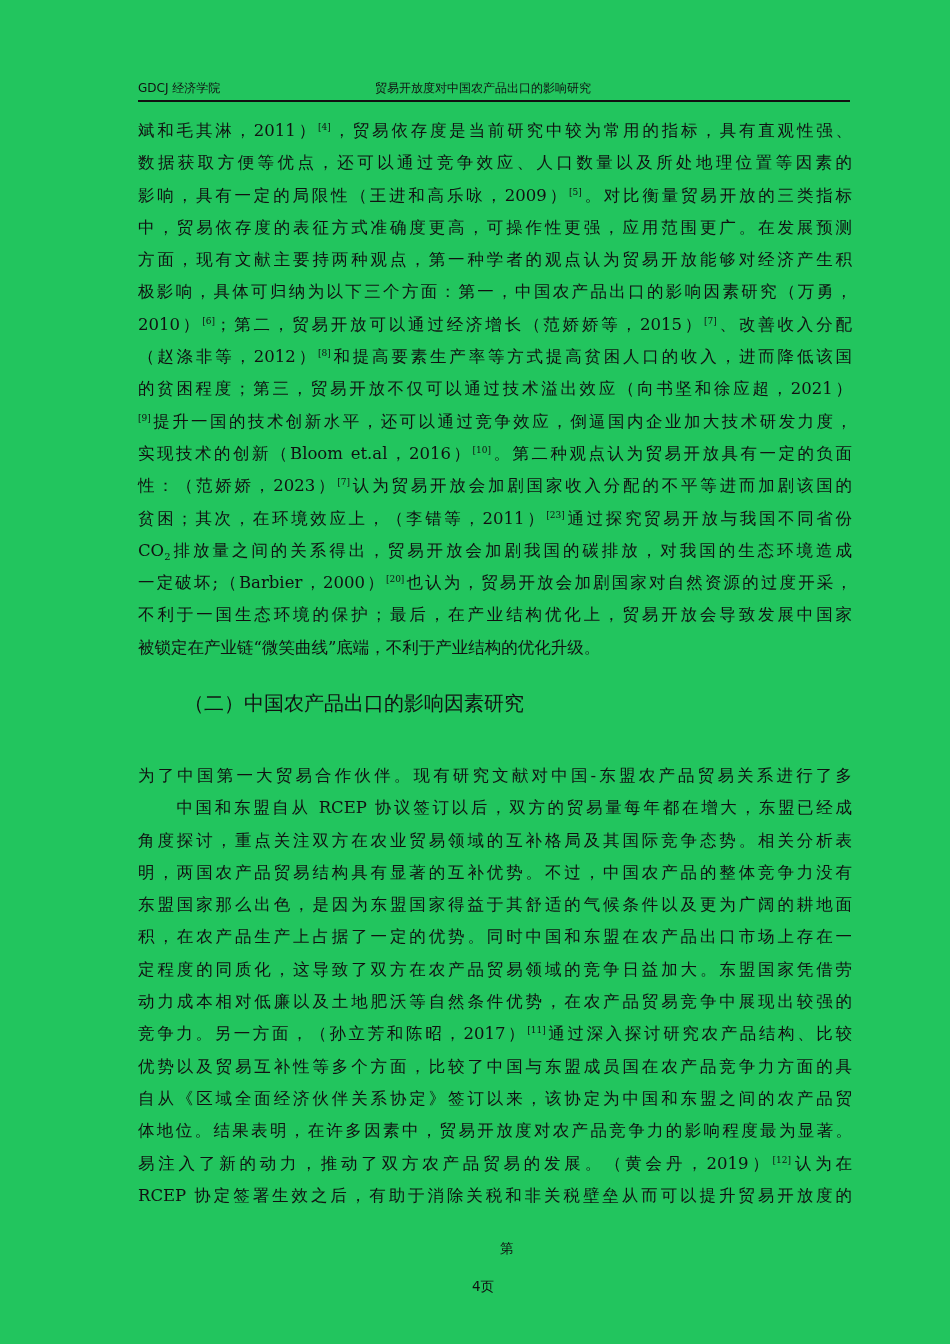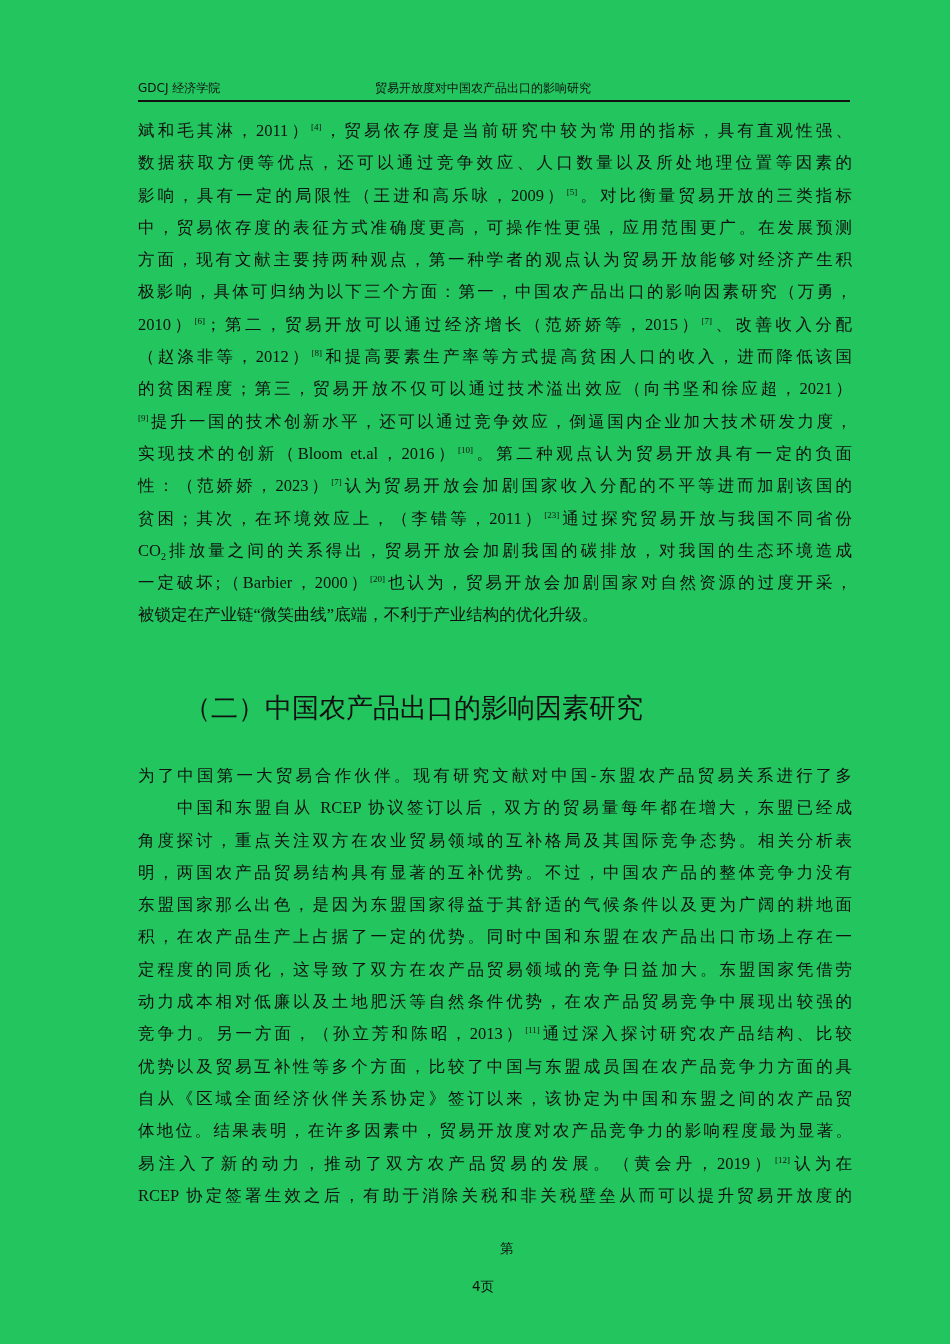--- a/index.html
+++ b/index.html
@@ -6,26 +6,26 @@
     body { width: 950px; height: 1344px; position: relative; overflow: hidden; }
     .page { position: absolute; left: 0; top: 0; width: 950px; height: 1344px; background: #22c55e; }
     .header { position: absolute; left: 138px; top: 76px; width: 712px; height: 22px;
       font-family: "DejaVu Sans", sans-serif; font-size: 12px; color: #111; }
     .header .left { position: absolute; left: 0; top: 4px; }
     .header .center { position: absolute; left: 205px; top: 4px; margin-left: 32px; }
     .header-rule { position: absolute; left: 138px; top: 100px; width: 712px; height: 2px; background: #111; }
     .body-text { position: absolute; left: 138px; width: 714px;
       font-family: "DejaVu Serif", "Liberation Serif", serif; font-size: 16.5px; color: #111; }
     .line { height: 32.3px; line-height: 32.3px; white-space: nowrap; text-align: justify;
-      text-align-last: justify; overflow: visible; font-family: Liberation Serif, serif; }
+      text-align-last: justify; overflow: visible; }
     .line.last { text-align-last: left; }
     sup { font-size: 9px; line-height: 0; vertical-align: super; }
     sub { font-size: 10px; line-height: 0; }
     .section-heading { position: absolute; left: 184px; top: 690px;
-      font-family: "DejaVu Sans", sans-serif; font-size: 27px; color: #111; }
+      font-family: "DejaVu Sans", sans-serif; font-size: 20px; color: #111; }
     .footer { position: absolute; left: 0; width: 950px; font-family: "DejaVu Sans", sans-serif;
       font-size: 13.5px; color: #111; }
   </style>
 </head>
 <body>
 
 <div class="page">
 
   <div class="header">
     <span class="left">GDCJ 经济学院</span>
@@ -42,35 +42,36 @@
     <div class="line"><span>极影响，具体可归纳为以下三个方面：第一，中国农产品出口的影响因素研究（万勇，</span></div>
     <div class="line"><span>2010）</span><sup>[6]</sup><span>；第二，贸易开放可以通过经济增长（范娇娇等，2015）</span><sup>[7]</sup><span>、改善收入分配</span></div>
     <div class="line"><span>（赵涤非等，2012）</span><sup>[8]</sup><span>和提高要素生产率等方式提高贫困人口的收入，进而降低该国</span></div>
     <div class="line"><span>的贫困程度；第三，贸易开放不仅可以通过技术溢出效应（向书坚和徐应超，2021）</span></div>
     <div class="line"><span></span><sup>[9]</sup><span>提升一国的技术创新水平，还可以通过竞争效应，倒逼国内企业加大技术研发力度，</span></div>
     <div class="line"><span>实现技术的创新（Bloom et.al，2016）</span><sup>[10]</sup><span>。第二种观点认为贸易开放具有一定的负面</span></div>
     <div class="line"><span>性：（范娇娇，2023）</span><sup>[7]</sup><span>认为贸易开放会加剧国家收入分配的不平等进而加剧该国的</span></div>
     <div class="line"><span>贫困；其次，在环境效应上，（李错等，2011）</span><sup>[23]</sup><span>通过探究贸易开放与我国不同省份</span></div>
     <div class="line"><span>CO</span><sub>2</sub><span>排放量之间的关系得出，贸易开放会加剧我国的碳排放，对我国的生态环境造成</span></div>
     <div class="line"><span>一定破坏;（Barbier，2000）</span><sup>[20]</sup><span>也认为，贸易开放会加剧国家对自然资源的过度开采，</span></div>
+    <div class="line"><span>不利于一国生态环境的保护；最后，在产业结构优化上，贸易开放会导致发展中国家</span></div>
     <div class="line last"><span>被锁定在产业链“微笑曲线”底端，不利于产业结构的优化升级。</span></div>
   </div>
 
   <div class="section-heading">（二）中国农产品出口的影响因素研究</div>
 
   <div class="body-text" style="top:760px;">
     <div class="line"><span>为了中国第一大贸易合作伙伴。现有研究文献对中国-东盟农产品贸易关系进行了多</span></div>
     <div class="line"><span>　　中国和东盟自从 RCEP 协议签订以后，双方的贸易量每年都在增大，东盟已经成</span></div>
     <div class="line"><span>角度探讨，重点关注双方在农业贸易领域的互补格局及其国际竞争态势。相关分析表</span></div>
     <div class="line"><span>明，两国农产品贸易结构具有显著的互补优势。不过，中国农产品的整体竞争力没有</span></div>
     <div class="line"><span>东盟国家那么出色，是因为东盟国家得益于其舒适的气候条件以及更为广阔的耕地面</span></div>
     <div class="line"><span>积，在农产品生产上占据了一定的优势。同时中国和东盟在农产品出口市场上存在一</span></div>
     <div class="line"><span>定程度的同质化，这导致了双方在农产品贸易领域的竞争日益加大。东盟国家凭借劳</span></div>
     <div class="line"><span>动力成本相对低廉以及土地肥沃等自然条件优势，在农产品贸易竞争中展现出较强的</span></div>
-    <div class="line"><span>竞争力。另一方面，（孙立芳和陈昭，2013）</span><sup>[11]</sup><span>通过深入探讨研究农产品结构、比较</span></div>
+    <div class="line"><span>竞争力。另一方面，（孙立芳和陈昭，2017）</span><sup>[11]</sup><span>通过深入探讨研究农产品结构、比较</span></div>
     <div class="line"><span>优势以及贸易互补性等多个方面，比较了中国与东盟成员国在农产品竞争力方面的具</span></div>
     <div class="line"><span>自从《区域全面经济伙伴关系协定》签订以来，该协定为中国和东盟之间的农产品贸</span></div>
     <div class="line"><span>体地位。结果表明，在许多因素中，贸易开放度对农产品竞争力的影响程度最为显著。</span></div>
     <div class="line"><span>易注入了新的动力，推动了双方农产品贸易的发展。（黄会丹，2019）</span><sup>[12]</sup><span>认为在</span></div>
     <div class="line"><span>RCEP  协定签署生效之后，有助于消除关税和非关税壁垒从而可以提升贸易开放度的</span></div>
   </div>
 
   <div class="footer" style="top:1240px;">
     <div style="position:absolute; left:500px;">第</div>
     <div style="position:absolute; left:472px; top:38px;">4页</div>

